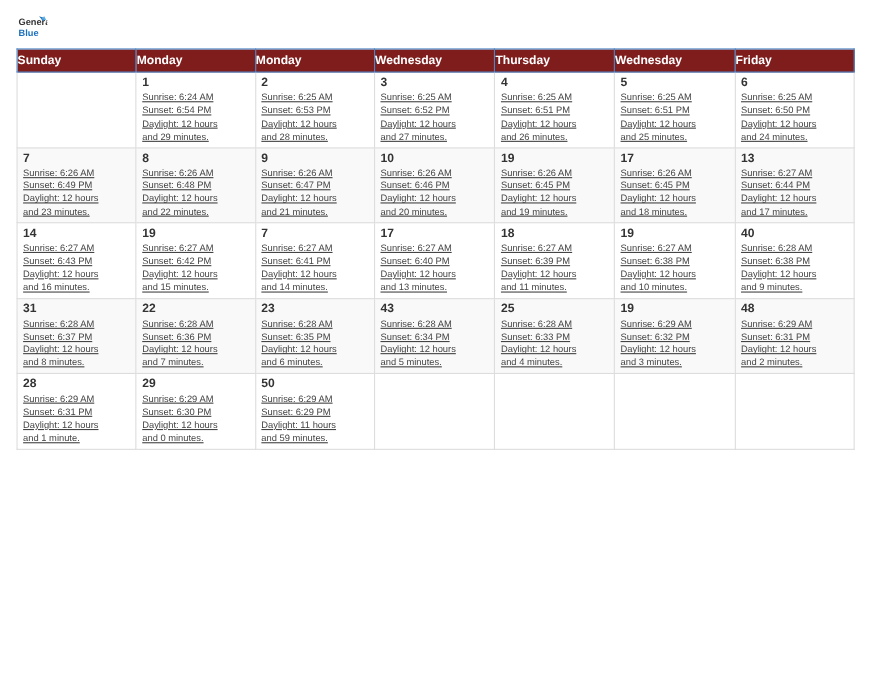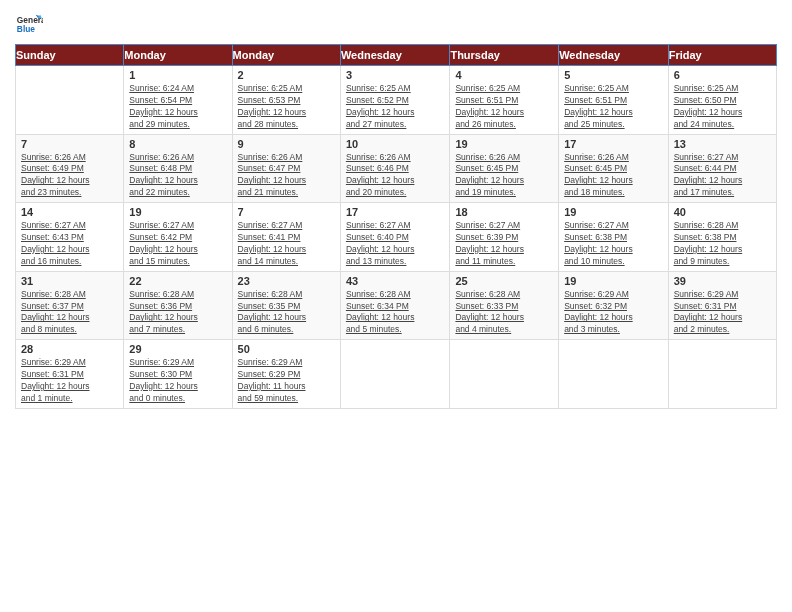--- a/index.html
+++ b/index.html
@@ -305,21 +305,21 @@
 and 4 minutes.</div>
           </td>
           <td>
             <span class="day-number">19</span>
             <div class="day-info" style="white-space: pre-line;">Sunrise: 6:29 AM
 Sunset: 6:32 PM
 Daylight: 12 hours
 and 3 minutes.</div>
           </td>
           <td>
-            <span class="day-number">39</span>
+            <span class="day-number">48</span>
             <div class="day-info" style="white-space: pre-line;">Sunrise: 6:29 AM
 Sunset: 6:31 PM
 Daylight: 12 hours
 and 2 minutes.</div>
           </td>
         </tr>
         <tr class="last-row">
           <td>
             <span class="day-number">28</span>
             <div class="day-info" style="white-space: pre-line;">Sunrise: 6:29 AM

